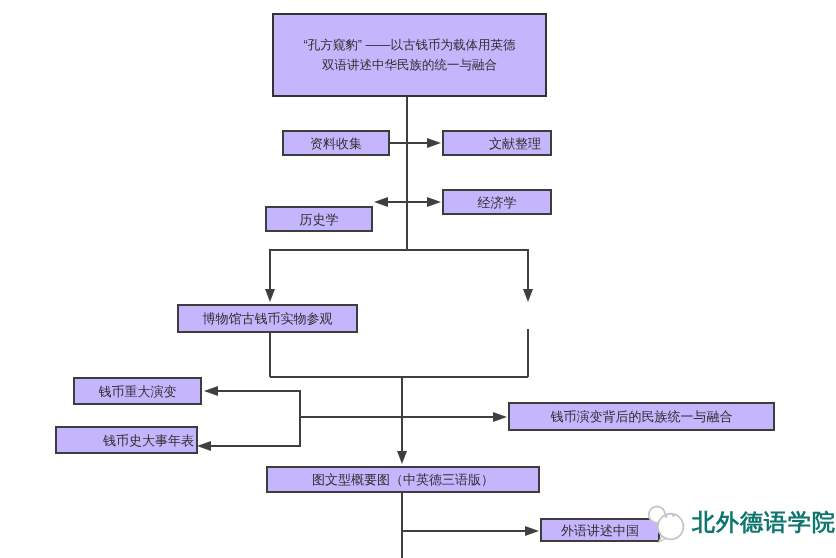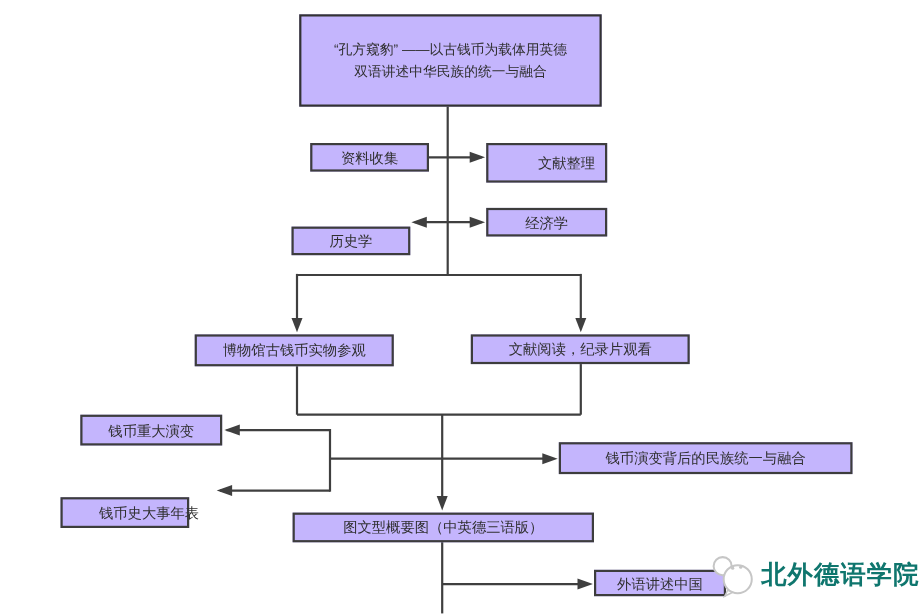--- a/index.html
+++ b/index.html
@@ -75,30 +75,29 @@
       <polygon points="539,531 525,526 525,536"></polygon>
     </g>
   </svg>
 
   <div class="node title-node" style="left:272px;top:13px;width:275px;height:84px;">
     <span>“孔方窥豹” ——以古钱币为载体用英德</span>
     <span>双语讲述中华民族的统一与融合</span>
   </div>
 
   <div class="node" style="left:265px;top:130px;width:108px;height:26px;margin-left:17px;">资料收集</div>
-  <div class="node" style="left:442px;top:130px;width:110px;height:36px;padding-left:36px;">文献整理</div>
+  <div class="node" style="left:442px;top:130px;width:110px;height:26px;padding-left:36px;">文献整理</div>
 
   <div class="node" style="left:265px;top:206px;width:108px;height:26px;">历史学</div>
   <div class="node" style="left:442px;top:189px;width:110px;height:26px;">经济学</div>
 
   <div class="node" style="left:177px;top:304px;width:181px;height:29px;">博物馆古钱币实物参观</div>
-  <div class="node" style="left:428px;top:304px;width:199px;height:27px;">文献阅读，纪录片观看</div>
 
   <div class="node" style="left:73px;top:377px;width:129px;height:28px;">钱币重大演变</div>
-  <div class="node" style="left:55px;top:452px;width:117px;height:28px;padding-left:44px;">钱币史大事年表</div>
+  <div class="node" style="left:55px;top:426px;width:143px;height:28px;padding-left:44px;">钱币史大事年表</div>
 
   <div class="node" style="left:508px;top:402px;width:267px;height:29px;">钱币演变背后的民族统一与融合</div>
 
   <div class="node" style="left:266px;top:466px;width:274px;height:27px;">图文型概要图（中英德三语版）</div>
 
   <div class="node" style="left:540px;top:518px;width:120px;height:24px;">外语讲述中国</div>
 
   <div class="watermark">
     <svg class="watermark-icon" width="46" height="44" viewBox="0 0 46 44" xmlns="http://www.w3.org/2000/svg">
       <circle cx="12" cy="14" r="9" fill="#ffffff" stroke="#c6c6c6" stroke-width="2"></circle>

